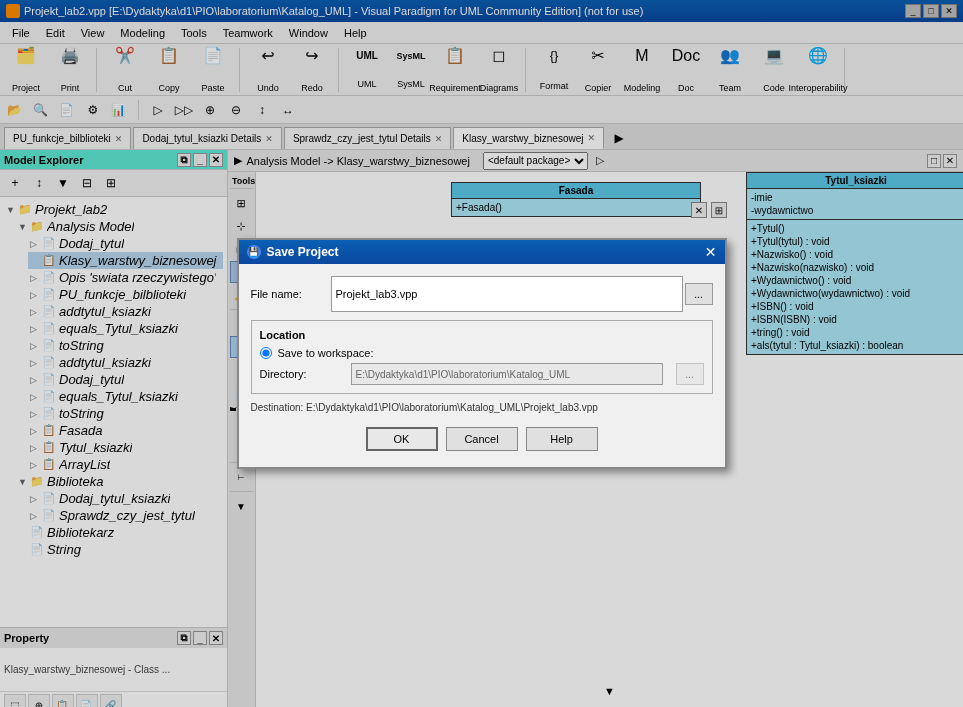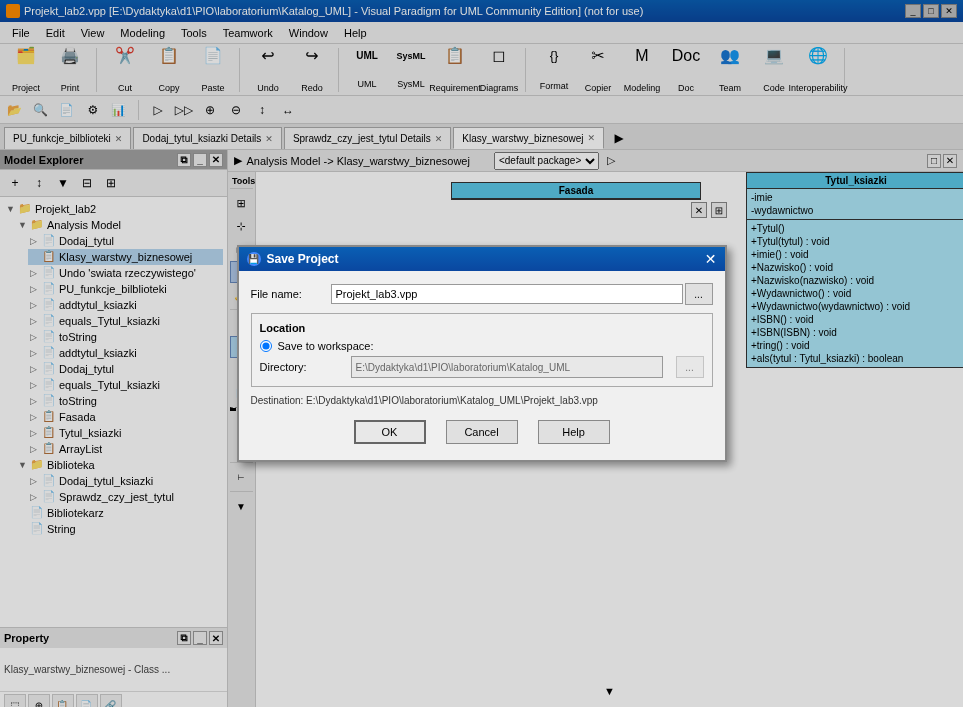--- a/index.html
+++ b/index.html
@@ -31,28 +31,28 @@
     .tab-bar { background: #e0e0e0; border-bottom: 1px solid #ccc; display: flex; align-items: flex-end; padding: 2px 4px 0; height: 26px; overflow: hidden; }
     .tab { background: #f5f5f5; border: 1px solid #aaa; border-bottom: none; padding: 2px 8px; margin-right: 2px; font-size: 10px; cursor: pointer; display: flex; align-items: center; gap: 4px; height: 22px; }
     .tab.active { background: white; border-bottom: 1px solid white; z-index: 1; }
     .tab-close { font-size: 9px; color: #666; }
 
     
     .main-area { display: flex; height: calc(707px - 22px - 22px - 52px - 28px - 26px); }
 
     
     .left-panel { width: 228px; background: white; border-right: 1px solid #ccc; display: flex; flex-direction: column; overflow: hidden; }
-    .panel-header { background: #a3a3a3; border-bottom: 1px solid #ccc; padding: 2px 4px; font-size: 11px; font-weight: bold; display: flex; justify-content: space-between; align-items: center; height: 20px; }
+    .panel-header { background: #5eead4; border-bottom: 1px solid #ccc; padding: 2px 4px; font-size: 11px; font-weight: bold; display: flex; justify-content: space-between; align-items: center; height: 20px; }
     .panel-controls { display: flex; gap: 2px; }
     .panel-ctrl-btn { width: 14px; height: 14px; font-size: 10px; cursor: pointer; display: flex; align-items: center; justify-content: center; border: 1px solid #999; background: #f0f0f0; }
     .tree-area { flex: 1; overflow-y: auto; padding: 4px; }
     .tree-item { display: flex; align-items: center; padding: 1px 2px; cursor: pointer; white-space: nowrap; overflow: hidden; }
     .tree-expand { width: 12px; font-size: 9px; color: #666; }
     .tree-icon { width: 14px; height: 14px; margin-right: 3px; font-size: 11px; }
-    .tree-text { font-size: 11px; overflow: hidden; text-overflow: ellipsis; }
+    .tree-text { font-size: 13px; overflow: hidden; text-overflow: ellipsis; font-style: italic; }
     .indent1 { margin-left: 12px; }
     .indent2 { margin-left: 24px; }
 
     
     .bottom-left { background: white; border-top: 1px solid #ccc; height: 80px; overflow: hidden; }
     .property-header { background: #e8e8e8; padding: 2px 4px; font-size: 11px; font-weight: bold; display: flex; justify-content: space-between; align-items: center; height: 20px; }
     .property-value { padding: 16px 4px; font-size: 10px; color: #444; border-bottom: 1px solid #ddd; }
     .property-toolbar { display: flex; gap: 2px; padding: 2px 4px; }
     .prop-btn { width: 22px; height: 22px; border: 1px solid #ccc; background: #f0f0f0; font-size: 10px; cursor: pointer; display: flex; align-items: center; justify-content: center; }
 
@@ -78,30 +78,30 @@
     
     .dialog-overlay { position: fixed; top: 0; left: 0; width: 963px; height: 707px; background: rgba(0,0,0,0.15); z-index: 100; display: flex; align-items: center; justify-content: center; }
     .dialog { background: #f0f0f0; border: 2px solid #888; width: 490px; box-shadow: 4px 4px 8px rgba(0,0,0,0.4); }
     .dialog-title { background: linear-gradient(to bottom, #0a5fb4, #0a47a0); color: white; padding: 4px 8px; display: flex; align-items: center; justify-content: space-between; height: 24px; }
     .dialog-title-text { display: flex; align-items: center; gap: 6px; font-size: 12px; font-weight: bold; }
     .dialog-title-icon { width: 14px; height: 14px; background: #4488ff; border-radius: 50%; display: flex; align-items: center; justify-content: center; font-size: 9px; color: white; }
     .dialog-close { color: white; cursor: pointer; font-size: 14px; }
     .dialog-body { padding: 12px; }
     .form-row { display: flex; align-items: center; margin-bottom: 8px; }
     .form-label { width: 80px; font-size: 11px; }
-    .form-input { flex: 1; height: 20px; border: 1px solid #999; background: white; padding: 2px 4px; font-size: 11px; }
+    .form-input { flex: 1; height: 36px; border: 1px solid #999; background: white; padding: 2px 4px; font-size: 11px; }
     .form-browse { width: 28px; height: 22px; background: #e0e0e0; border: 1px solid #999; cursor: pointer; display: flex; align-items: center; justify-content: center; font-size: 10px; margin-left: 2px; }
     .location-group { border: 1px solid #aaa; padding: 8px; margin-bottom: 8px; }
     .location-title { font-size: 11px; font-weight: bold; margin-bottom: 6px; }
     .radio-row { display: flex; align-items: center; gap: 6px; margin-bottom: 4px; font-size: 11px; }
     .radio-input { width: 12px; height: 12px; }
     .dir-row { display: flex; align-items: center; gap: 11px; }
     .dir-input { flex: 1; height: 22px; border: 1px solid #999; background: #e8e8e8; padding: 2px 4px; font-size: 10px; color: #666; }
     .destination-row { font-size: 10px; color: #333; margin-bottom: 10px; }
-    .dialog-buttons { display: flex; justify-content: center; gap: 20px; padding: 4px 0; }
+    .dialog-buttons { display: flex; justify-content: center; gap: 8px; padding: 4px 0; }
     .dlg-btn { width: 72px; height: 24px; border: 1px solid #888; background: #e0e0e0; cursor: pointer; font-size: 11px; display: flex; align-items: center; justify-content: center; }
     .dlg-btn.default { background: #e8e8e8; border: 2px solid #666; }
   </style>
 </head>
 <body>
 
 <div class="title-bar">
   <div class="title-bar-left">
     <span class="title-bar-icon"></span>
     <span>Projekt_lab2.vpp [E:\Dydaktyka\d1\PIO\laboratorium\Katalog_UML] - Visual Paradigm for UML Community Edition] (not for use)</span>
@@ -281,21 +281,21 @@
         <span class="tree-text">Dodaj_tytul</span>
       </div>
       <div class="tree-item indent2" style="background:#b8d8f0;">
         <span class="tree-expand"></span>
         <span class="tree-icon">📋</span>
         <span class="tree-text">Klasy_warstwy_biznesowej</span>
       </div>
       <div class="tree-item indent2">
         <span class="tree-expand">▷</span>
         <span class="tree-icon">📄</span>
-        <span class="tree-text">Undo 'swiata rzeczywistego'</span>
+        <span class="tree-text">Opis 'swiata rzeczywistego'</span>
       </div>
       <div class="tree-item indent2">
         <span class="tree-expand">▷</span>
         <span class="tree-icon">📄</span>
         <span class="tree-text">PU_funkcje_bilblioteki</span>
       </div>
       <div class="tree-item indent2">
         <span class="tree-expand">▷</span>
         <span class="tree-icon">📄</span>
         <span class="tree-text">addtytul_ksiazki</span>
@@ -391,21 +391,21 @@
       </div>
     </div>
   </div>
 
   <div class="right-area">
 
     <div class="diagram-header">
       <div class="diagram-header-left">
         <span>▶</span>
         <span>Analysis Model -&gt; Klasy_warstwy_biznesowej</span>
-        <select style="font-size:10px; height:18px; margin-left:20px;">
+        <select style="font-size:10px; height:18px; margin-left:9px;">
           <option>&lt;default package&gt;</option>
         </select>
         <span style="margin-left:4px;">▷</span>
       </div>
       <div class="diagram-controls">
         <div class="panel-ctrl-btn">□</div>
         <div class="panel-ctrl-btn">✕</div>
       </div>
     </div>
 
@@ -429,36 +429,38 @@
         <div style="border-top:1px solid #ccc; margin:2px 0;"></div>
         <div class="diag-tool" style="font-size:8px;">⊢</div>
         <div style="border-top:1px solid #ccc; margin:2px 0;"></div>
         <div class="diag-tool" style="font-size:10px;">▼</div>
       </div>
 
       <div class="canvas-area" style="position:relative; overflow:hidden;">
 
         <div class="class-box" style="left:195px; top:10px; width:250px;">
           <div class="class-title">Fasada</div>
+          <div class="class-body">
+            <div class="class-row">+Fasada()</div>
+          </div>
         </div>
 
         <div style="position:absolute; left:435px; top:30px; width:16px; height:16px; background:#f0f0f0; border:1px solid #888; display:flex; align-items:center; justify-content:center; font-size:10px; cursor:pointer; z-index:5;">✕</div>
         <div style="position:absolute; left:455px; top:30px; width:16px; height:16px; background:#f0f0f0; border:1px solid #888; display:flex; align-items:center; justify-content:center; font-size:10px; cursor:pointer; z-index:5;">⊞</div>
 
         <div class="class-box" style="left:490px; top:0px; width:220px; background:#aee8f8;">
           <div class="class-title">Tytul_ksiazki</div>
           <div class="class-body">
             <div class="class-row">-imie</div>
             <div class="class-row">-wydawnictwo</div>
           </div>
           <div style="border-top:1px solid #333;">
             <div class="class-body">
               <div class="class-row">+Tytul()</div>
               <div class="class-row">+Tytul(tytul) : void</div>
-              <div class="class-row">+imie() : void</div>
               <div class="class-row">+Nazwisko() : void</div>
               <div class="class-row">+Nazwisko(nazwisko) : void</div>
               <div class="class-row">+Wydawnictwo() : void</div>
               <div class="class-row">+Wydawnictwo(wydawnictwo) : void</div>
               <div class="class-row">+ISBN() : void</div>
               <div class="class-row">+ISBN(ISBN) : void</div>
               <div class="class-row">+tring() : void</div>
               <div class="class-row">+als(tytul : Tytul_ksiazki) : boolean</div>
             </div>
           </div>

